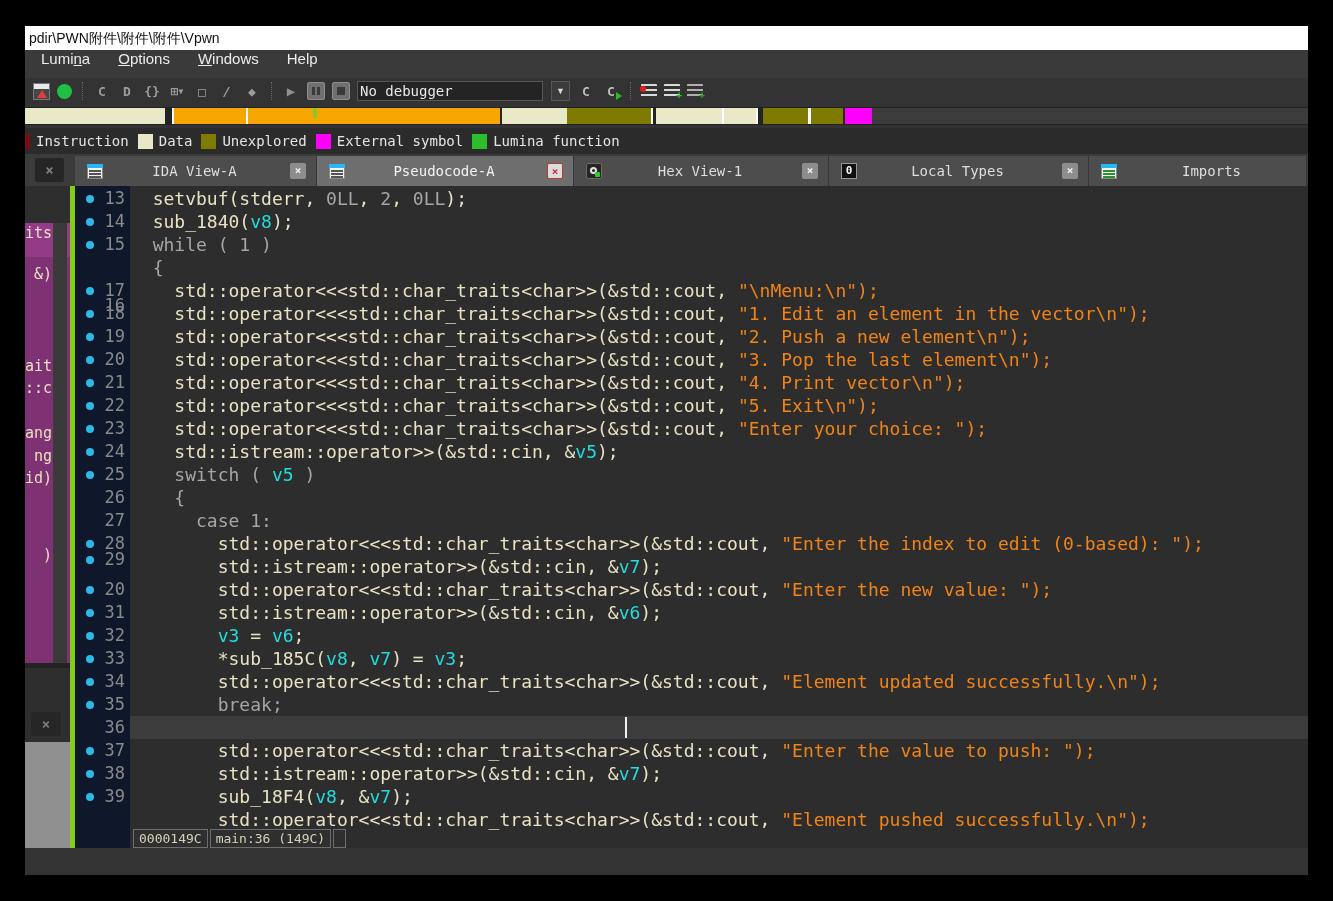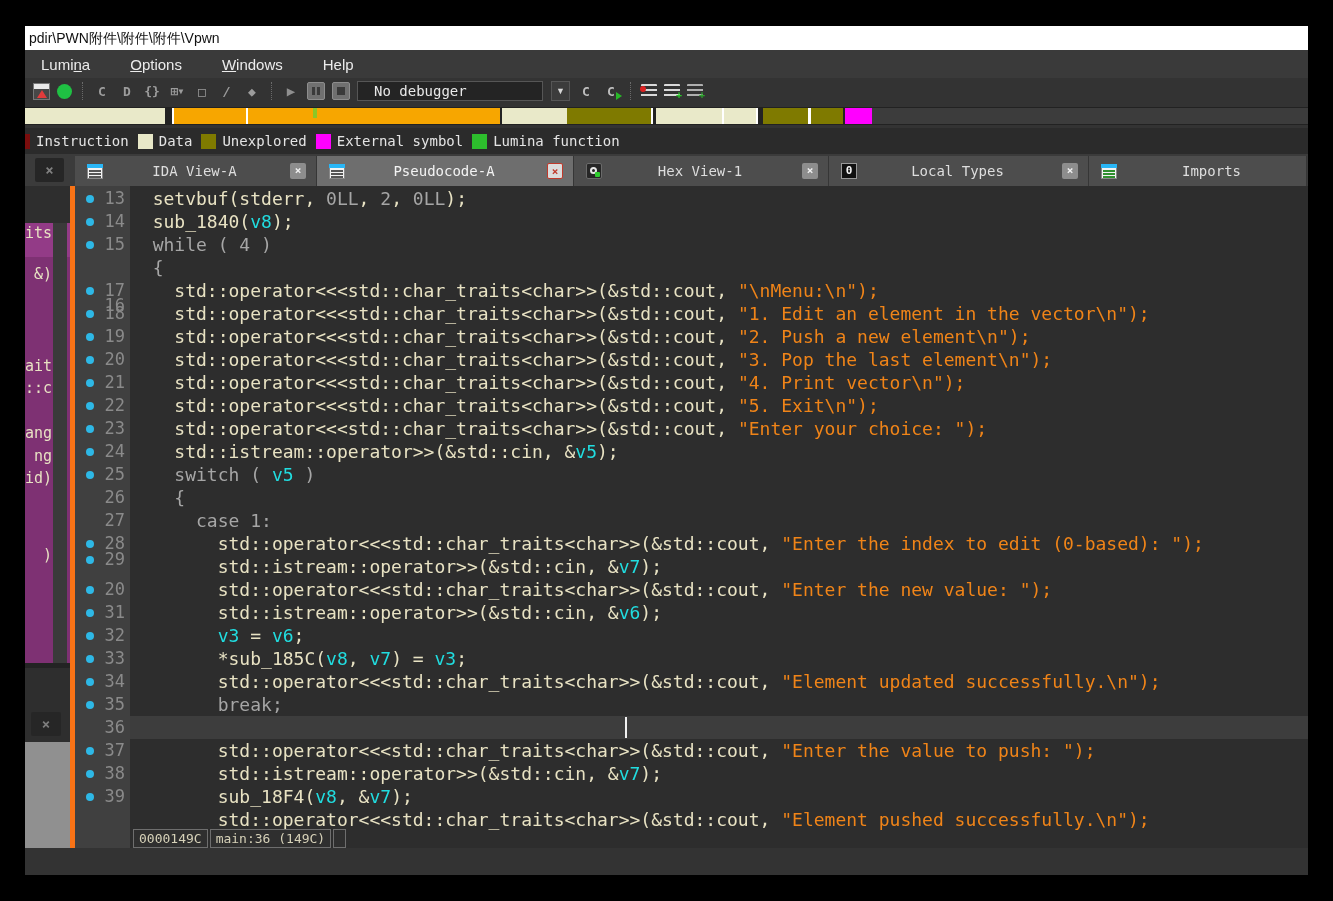--- a/index.html
+++ b/index.html
@@ -6,42 +6,42 @@
   *{box-sizing:border-box}
   #stage{position:relative;width:1333px;height:901px;background:#000;font-family:"Liberation Sans",sans-serif}
   #window{position:absolute;left:25px;top:26px;width:1283px;height:793px;background:#333}
 
   
   .titlebar{position:absolute;left:0;top:0;width:100%;height:24px;background:#fff;color:#111;
     font:14px/24px "Liberation Sans",sans-serif;padding-left:4px;white-space:nowrap;overflow:hidden}
 
   
   .menubar{position:absolute;left:0;top:24px;width:100%;height:28px;background:#3a3a3a;display:flex;
-    align-items:center;padding-left:16px;gap:40px}
+    align-items:flex-start;padding-left:16px;gap:28px}
   .menu-item{color:#ececec;font:15px "Liberation Sans",sans-serif;cursor:default}
   .menu-item u{text-decoration:underline}
 
   
   .toolbar{position:absolute;left:0;top:52px;width:100%;height:26px;background:#333;display:flex;
     align-items:center;padding-left:8px;gap:7px}
   .tsep{width:1px;height:18px;border-left:1px dotted #6a6a6a;margin:0 3px}
   .tico{width:18px;height:18px;display:flex;align-items:center;justify-content:center;
     color:#9c9c9c;font:bold 13px "DejaVu Sans Mono",monospace;position:relative;flex:none}
   .ida-logo{width:17px;height:17px;background:#474747;border:1px solid #777;position:relative;flex:none}
   .ida-logo .band{position:absolute;left:0;top:0;width:100%;height:5px;background:#e9e9e9}
   .ida-logo .tri{position:absolute;left:3px;top:6px;width:0;height:0;border-left:5px solid transparent;
     border-right:5px solid transparent;border-bottom:8px solid #e23b3b}
   .green-dot{width:15px;height:15px;border-radius:50%;background:#1fc043;flex:none}
   .btn-sq{width:18px;height:18px;background:#707070;border:1px solid #8d8d8d;border-radius:2px;
     display:flex;align-items:center;justify-content:center;flex:none}
   .pbar{width:3px;height:8px;background:#3a3a3a;margin:0 1px}
   .sstop{width:8px;height:8px;background:#3a3a3a}
   .play{color:#8f8f8f;font-size:14px}
   .combo{width:186px;height:20px;background:#242424;border:1px solid #565656;color:#e8e8e8;
-    font:14px/18px "DejaVu Sans Mono",monospace;padding-left:16px;flex:none}
+    font:14px/18px "DejaVu Sans Mono",monospace;padding-left:2px;flex:none}
   .combo-btn{width:19px;height:20px;background:#3c3c3c;border:1px solid #565656;color:#d8d8d8;
     font-size:9px;display:flex;align-items:center;justify-content:center;margin-left:1px;flex:none}
   .cgreen{position:absolute;right:-2px;bottom:0;width:0;height:0;border-top:4px solid transparent;
     border-bottom:4px solid transparent;border-left:6px solid #28b828}
   .listico{width:16px;height:14px;position:relative;flex:none;
     background:repeating-linear-gradient(#d9d9d9 0 2px,transparent 2px 5px);border-radius:1px}
   .badge-red{position:absolute;left:-1px;top:2px;width:6px;height:6px;border-radius:50%;background:#d22}
   .badge-plus{position:absolute;right:-2px;bottom:-2px;color:#28c828;font:bold 10px "DejaVu Sans Mono",monospace}
 
   
@@ -90,21 +90,21 @@
   .purple .bright{position:absolute;left:0;top:0;width:100%;height:34px;background:#933b87}
   .frag{position:absolute;left:0;width:27px;color:#e8e2c3;font:15px/18px "DejaVu Sans Mono",monospace;
     text-align:right;white-space:pre;overflow:visible}
   .ptrack{position:absolute;left:28px;top:0;width:14px;height:100%;background:#3a3a3a}
   .sdivider{position:absolute;left:0;top:477px;width:45px;height:5px;background:#232323}
   .sliver-close{position:absolute;left:6px;top:526px;width:30px;height:24px;background:#262626;border-radius:2px;
     color:#7d7d7d;font:bold 14px/24px "DejaVu Sans Mono",monospace;text-align:center}
   .grayblock{position:absolute;left:0;top:556px;width:45px;height:106px;background:#909090}
 
   
-  .gutter{position:absolute;left:45px;top:0;width:60px;height:100%;background:#404040;border-left:5px solid #f97316}
+  .gutter{position:absolute;left:45px;top:0;width:60px;height:100%;background:#0f172a;border-left:5px solid #84cc16}
   .grow{position:absolute;left:0;width:100%;height:23px}
   .gnum{position:absolute;right:5px;top:0;color:#8a8a8a;font:17px/23px "DejaVu Sans Mono",monospace}
   .gdot{position:absolute;left:11px;top:8px;width:8px;height:8px;border-radius:50%;background:#2eb8e6}
 
   
   .code{position:absolute;left:105px;top:0;right:0;height:100%;background:#2d2d2d;overflow:hidden}
   .curline{position:absolute;left:0;right:0;height:23px;background:#3d3d3d}
   .crow{position:absolute;left:1px;right:0;height:23px;white-space:pre;
     font:18px/23px "DejaVu Sans Mono",monospace}
   .tp{color:#e8e2c3}.tk{color:#a6a6a6}.tv{color:#21dde0}.ts{color:#f08418}
@@ -409,21 +409,21 @@
           <div class="grow" style="top: 599px;">
             <div class="gdot"></div>
             <div class="gnum">39</div>
           </div>
           <div class="grow" style="top: 622px;"></div>
         </div>
 
       <div class="code" id="codearea">
           <div class="crow" style="top: 1px;"><span class="tp">  setvbuf(stderr, </span><span class="tk">0LL</span><span class="tp">, </span><span class="tk">2</span><span class="tp">, </span><span class="tk">0LL</span><span class="tp">);</span></div>
           <div class="crow" style="top: 24px;"><span class="tp">  sub_1840(</span><span class="tv">v8</span><span class="tp">);</span></div>
-          <div class="crow" style="top: 47px;"><span class="tk">  while ( 4 )</span></div>
+          <div class="crow" style="top: 47px;"><span class="tk">  while ( 1 )</span></div>
           <div class="crow" style="top: 70px;"><span class="tk">  {</span></div>
           <div class="crow" style="top: 93px;"><span class="tp">    std::operator&lt;&lt;&lt;std::char_traits&lt;char&gt;&gt;(&amp;std::cout, </span><span class="ts">"\nMenu:\n");</span></div>
           <div class="crow" style="top: 116px;"><span class="tp">    std::operator&lt;&lt;&lt;std::char_traits&lt;char&gt;&gt;(&amp;std::cout, </span><span class="ts">"1. Edit an element in the vector\n");</span></div>
           <div class="crow" style="top: 139px;"><span class="tp">    std::operator&lt;&lt;&lt;std::char_traits&lt;char&gt;&gt;(&amp;std::cout, </span><span class="ts">"2. Push a new element\n");</span></div>
           <div class="crow" style="top: 162px;"><span class="tp">    std::operator&lt;&lt;&lt;std::char_traits&lt;char&gt;&gt;(&amp;std::cout, </span><span class="ts">"3. Pop the last element\n");</span></div>
           <div class="crow" style="top: 185px;"><span class="tp">    std::operator&lt;&lt;&lt;std::char_traits&lt;char&gt;&gt;(&amp;std::cout, </span><span class="ts">"4. Print vector\n");</span></div>
           <div class="crow" style="top: 208px;"><span class="tp">    std::operator&lt;&lt;&lt;std::char_traits&lt;char&gt;&gt;(&amp;std::cout, </span><span class="ts">"5. Exit\n");</span></div>
           <div class="crow" style="top: 231px;"><span class="tp">    std::operator&lt;&lt;&lt;std::char_traits&lt;char&gt;&gt;(&amp;std::cout, </span><span class="ts">"Enter your choice: ");</span></div>
           <div class="crow" style="top: 254px;"><span class="tp">    std::istream::operator&gt;&gt;(&amp;std::cin, &amp;</span><span class="tv">v5</span><span class="tp">);</span></div>
           <div class="crow" style="top: 277px;"><span class="tk">    switch ( </span><span class="tv">v5</span><span class="tk"> )</span></div>

